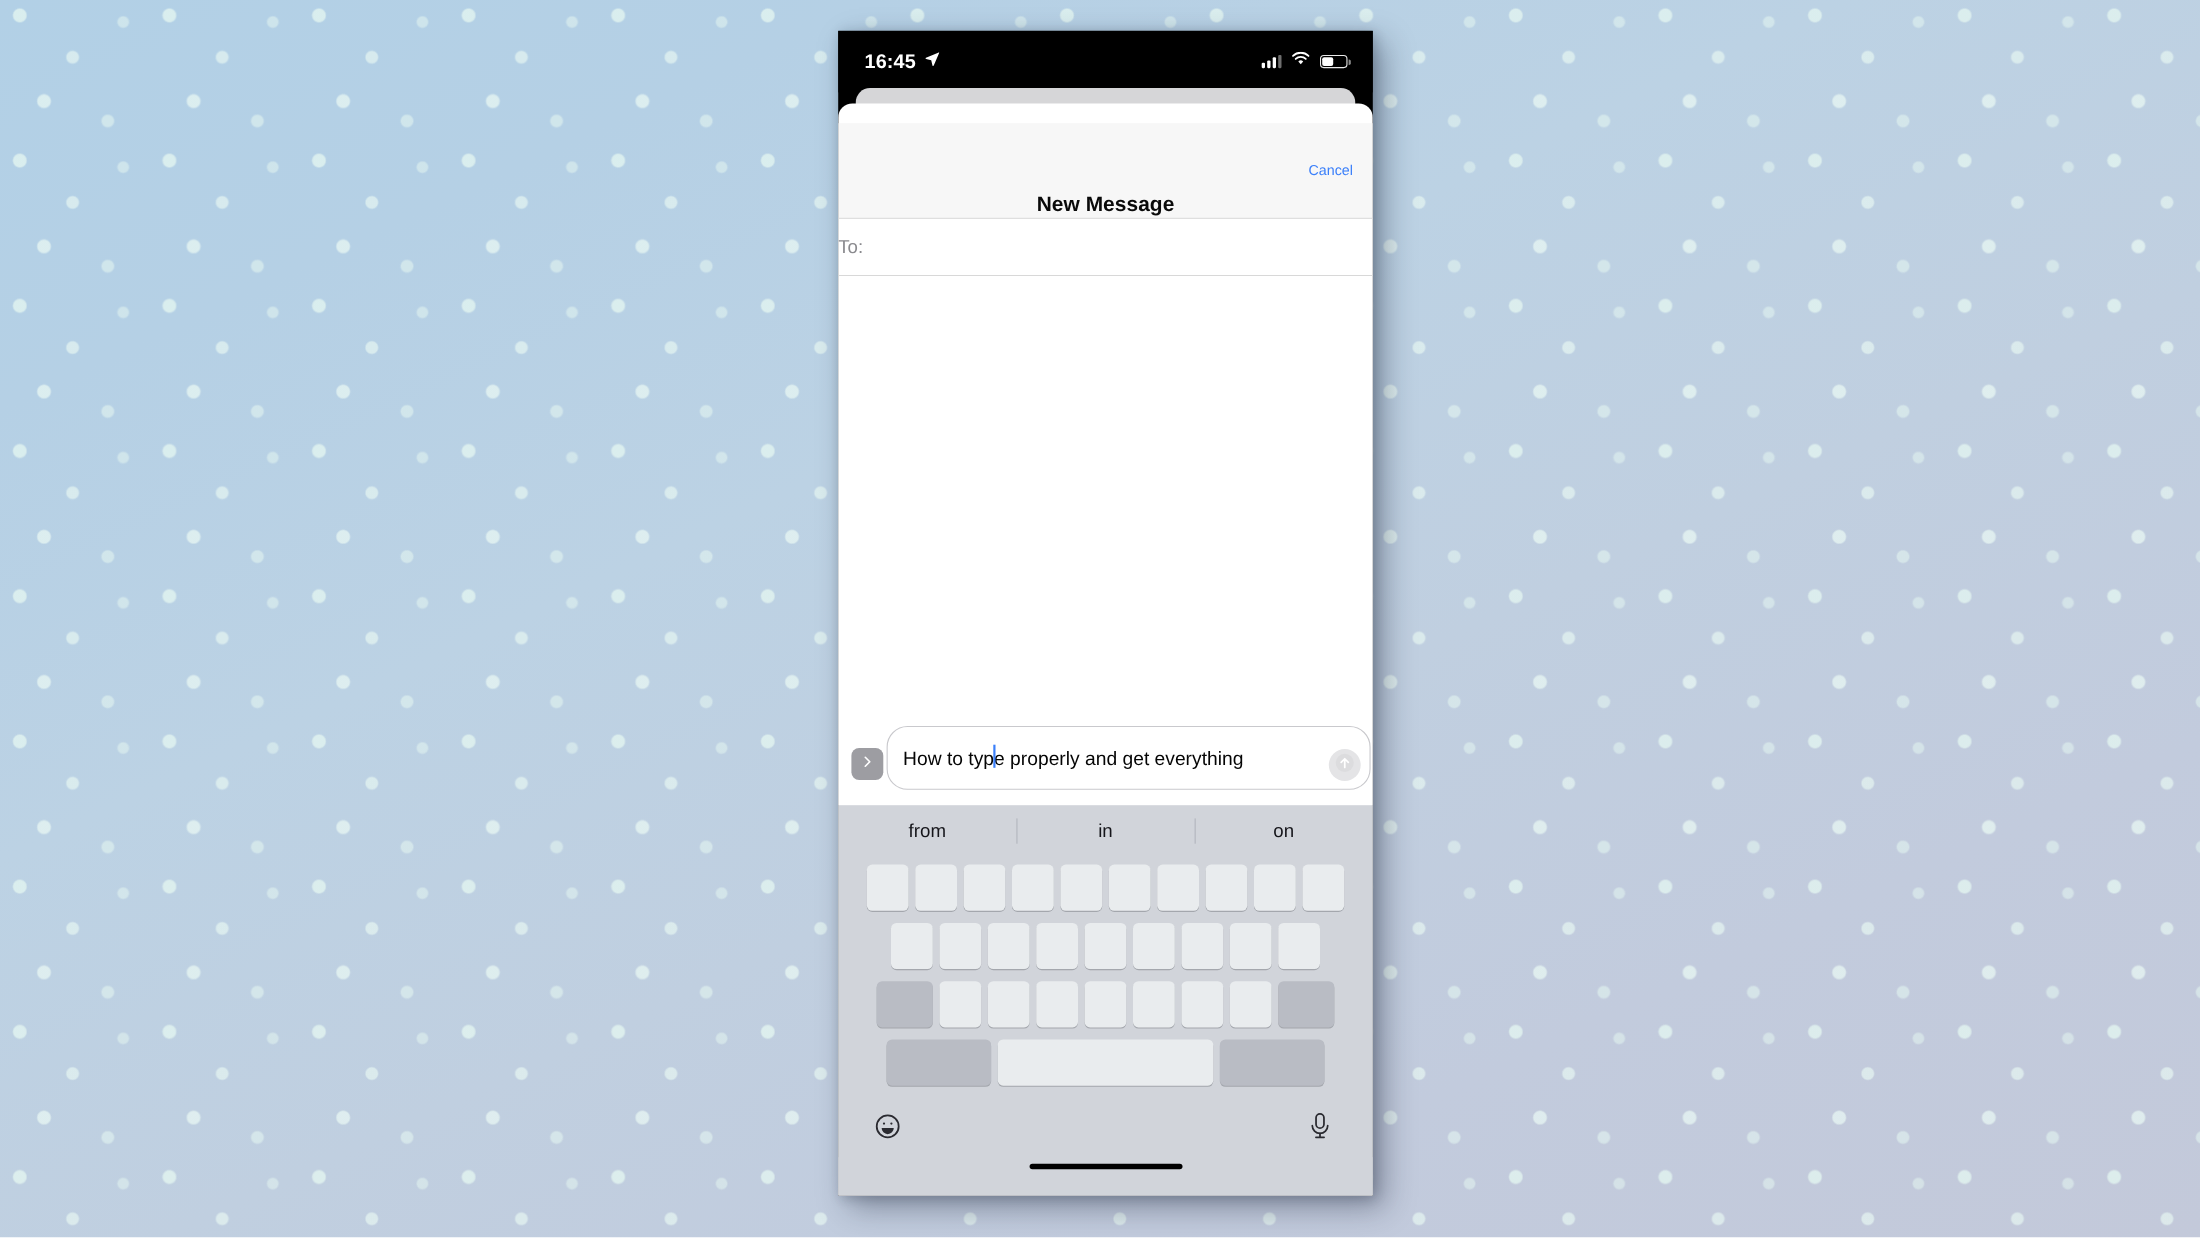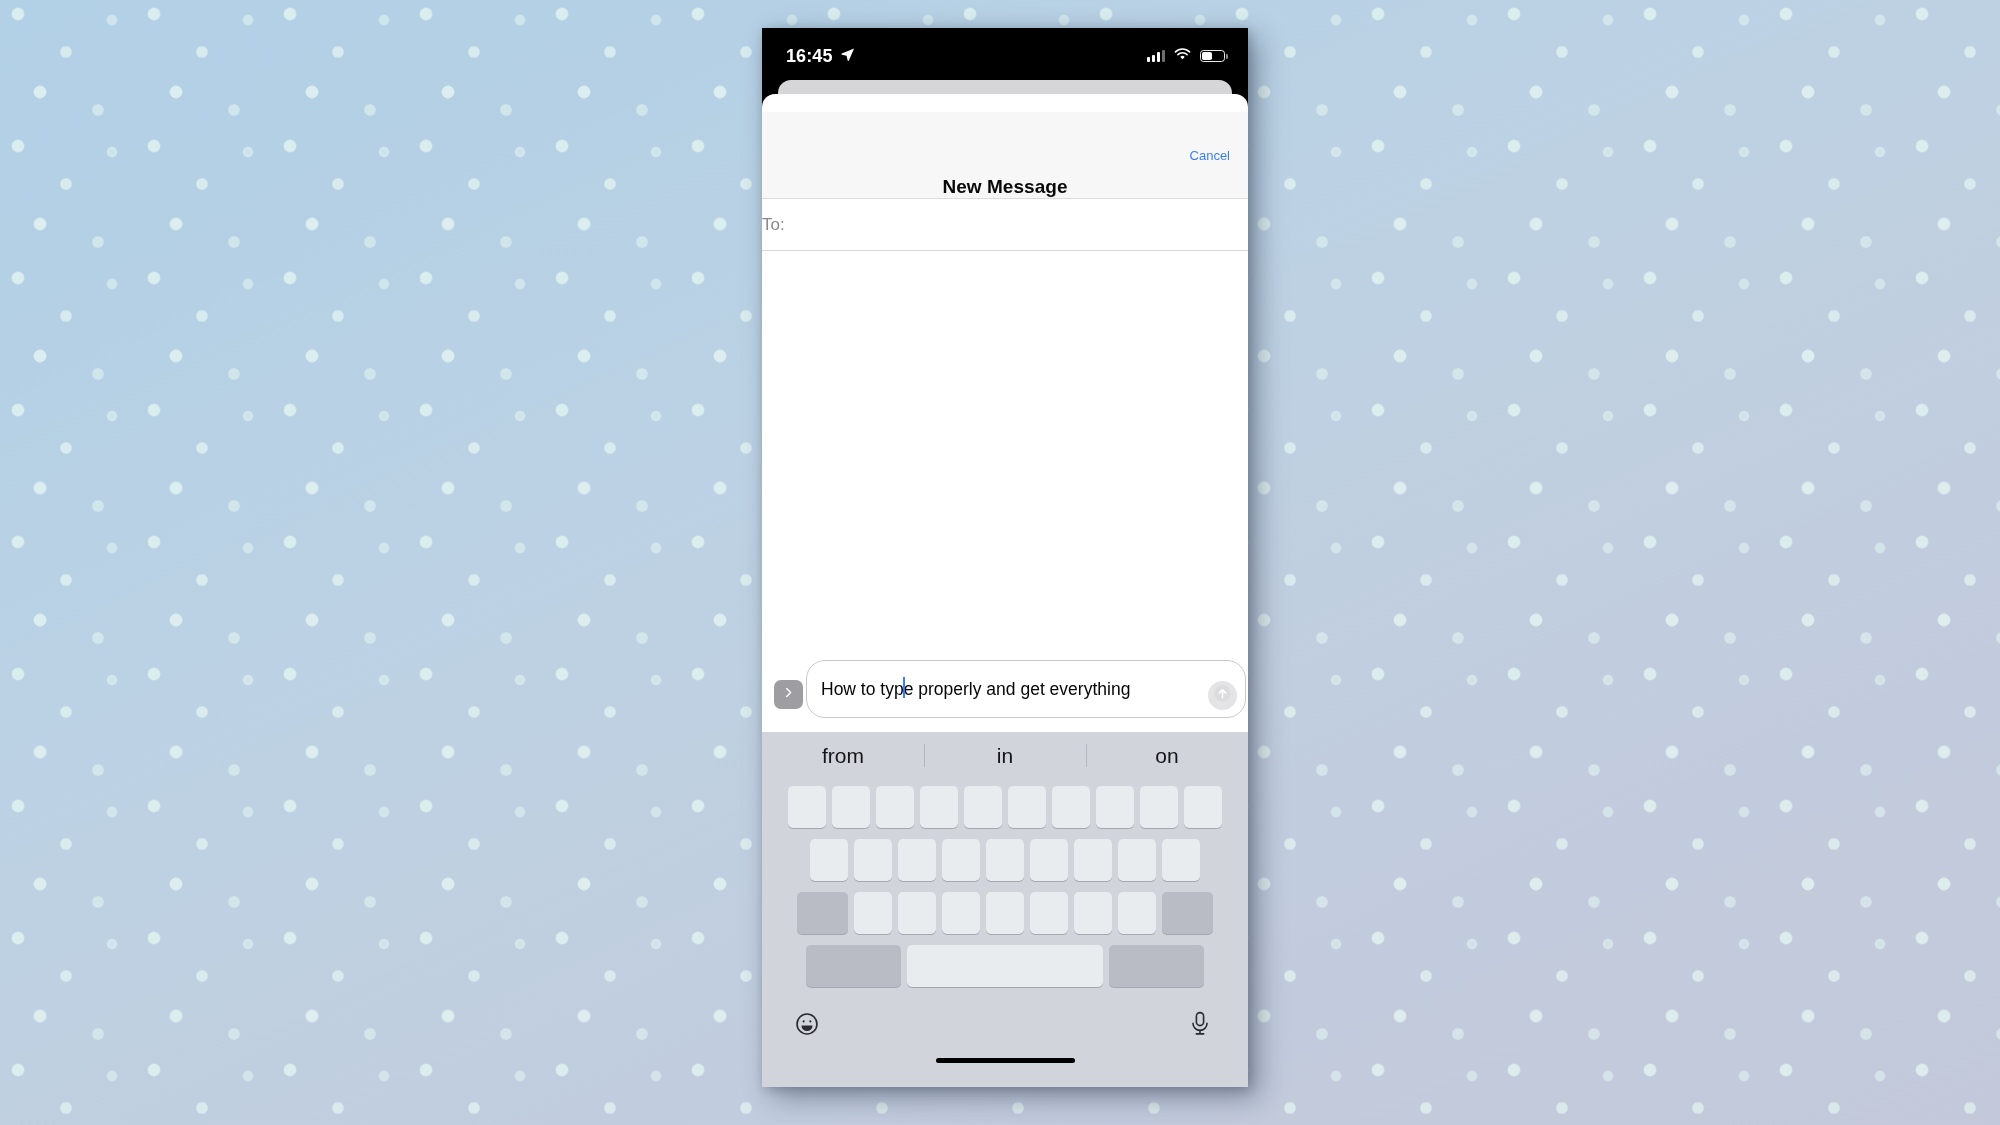--- a/index.html
+++ b/index.html
@@ -240,21 +240,21 @@
   #predictive-bar {
     height: 47px;
     display: flex;
     align-items: stretch;
   }
   .predict-cell {
     flex: 1 1 0;
     display: flex;
     align-items: center;
     justify-content: center;
-    font-size: 21px;
+    font-size: 17px;
     color: #15151a;
     cursor: pointer;
     position: relative;
   }
   .predict-cell + .predict-cell::before {
     content: "";
     position: absolute;
     left: 0; top: 12px; bottom: 12px;
     width: 1px;
     background: #b2b5bd;

